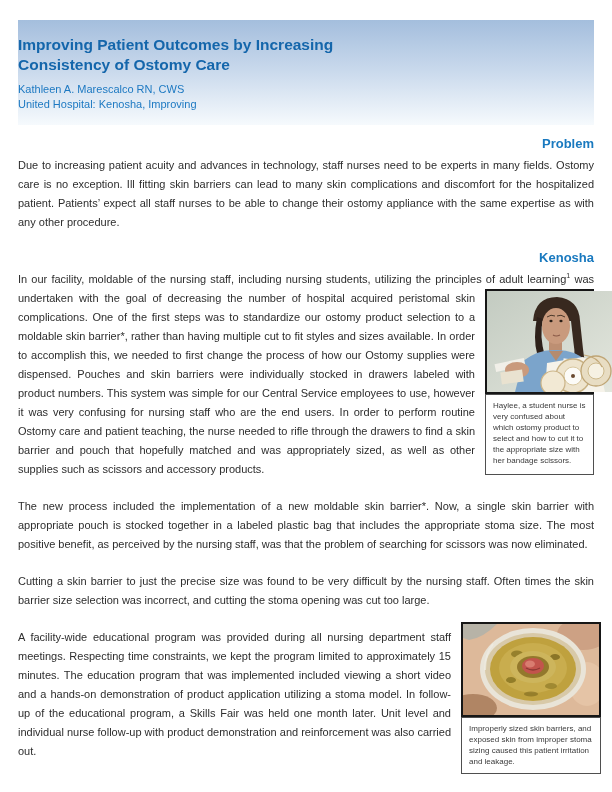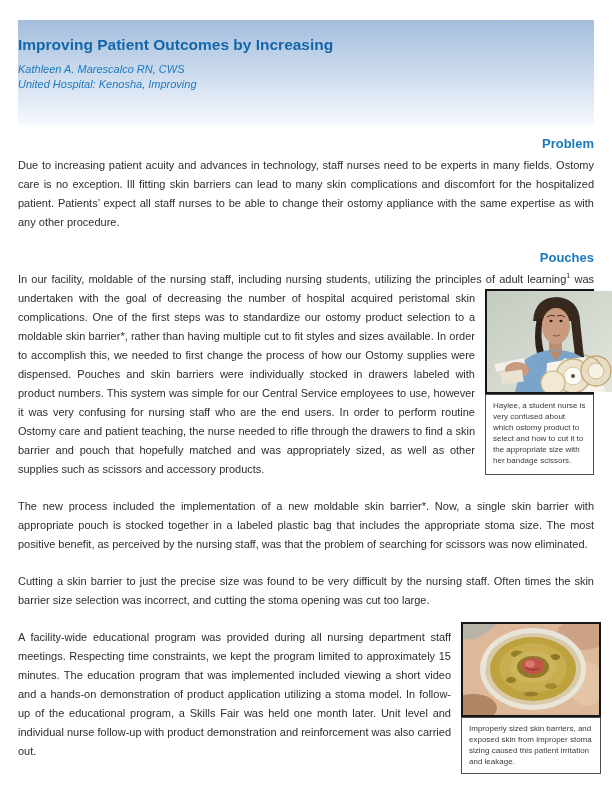--- a/index.html
+++ b/index.html
@@ -7,21 +7,21 @@
     position:relative; width:612px; height:792px; overflow:hidden;
     background:#ffffff; font-family:"Liberation Sans", sans-serif;
     color:#2d2d2d;
   }
   
   .header-band {
     margin:20px 18px 0 18px; height:105px; 
     background:linear-gradient(180deg,#a4bedd 0%, #c9d9ec 48%, #f6fafd 100%);
   }
   .title { padding-top:15px; font-size:15.5px; font-weight:bold; line-height:20px; color:#1466ab; }
-  .byline { margin-top:7px; font-size:11px; line-height:15px; color:#1d79c2;font-style:italic; }
+  .byline { margin-top:7px; font-size:11px; line-height:15px; color:#1d79c2; }
 
   
   .content { margin:0 18px; font-size:11px; line-height:19px; text-align:justify; }
   .section-h {
     font-size:13px; line-height:15px; font-weight:bold; color:#1979bf;
     text-align:right; margin:11px 0 5px 0;
   }
   .content p { margin:0 0 18px 0; }
   .content p.last { margin-bottom:0; }
   sup { font-size:7px; line-height:0; vertical-align:super; }
@@ -41,33 +41,34 @@
   .figure-2 .caption-box { padding-bottom:6px; }
 </style>
 </head>
 <body>
 
 <div class="page">
 
   <div class="header-band">
     <div class="title">
       <div>Improving Patient Outcomes by Increasing</div>
+      <div>Consistency of Ostomy Care</div>
     </div>
     <div class="byline">
       <div>Kathleen A. Marescalco RN, CWS</div>
       <div>United Hospital: Kenosha, Improving</div>
     </div>
   </div>
 
   <div class="content">
 
     <div class="section-h">Problem</div>
     <p>Due to increasing patient acuity and advances in technology, staff nurses need to be experts in many fields. Ostomy care is no exception. Ill fitting skin barriers can lead to many skin complications and discomfort for the hospitalized patient. Patients’ expect all staff nurses to be able to change their ostomy appliance with the same expertise as with any other procedure.</p>
 
-    <div class="section-h">Pouches</div>
+    <div class="section-h">Kenosha</div>
 
     <p>
       <span>In our facility, moldable of the nursing staff, including nursing students, utilizing the principles of adult </span><span class="figure figure-1">
           <span class="photo">
             <svg width="133" height="101" viewBox="0 0 133 101" xmlns="http://www.w3.org/2000/svg">
             <defs>
               <linearGradient id="wall" x1="0" y1="0" x2="1" y2="1">
                 <stop offset="0" stop-color="#c3cbc1"></stop>
                 <stop offset="1" stop-color="#e4e7de"></stop>
               </linearGradient>

